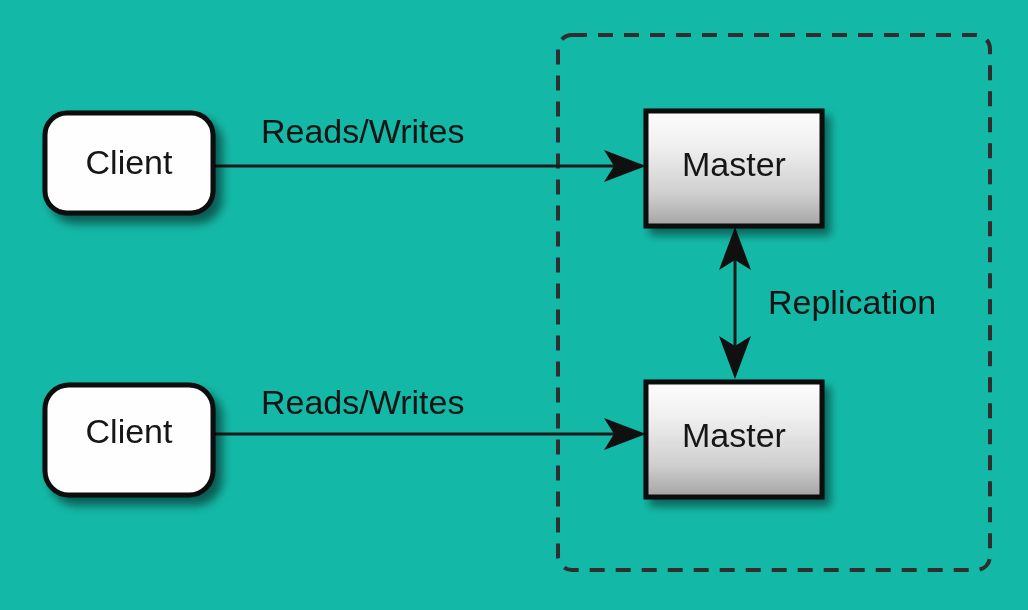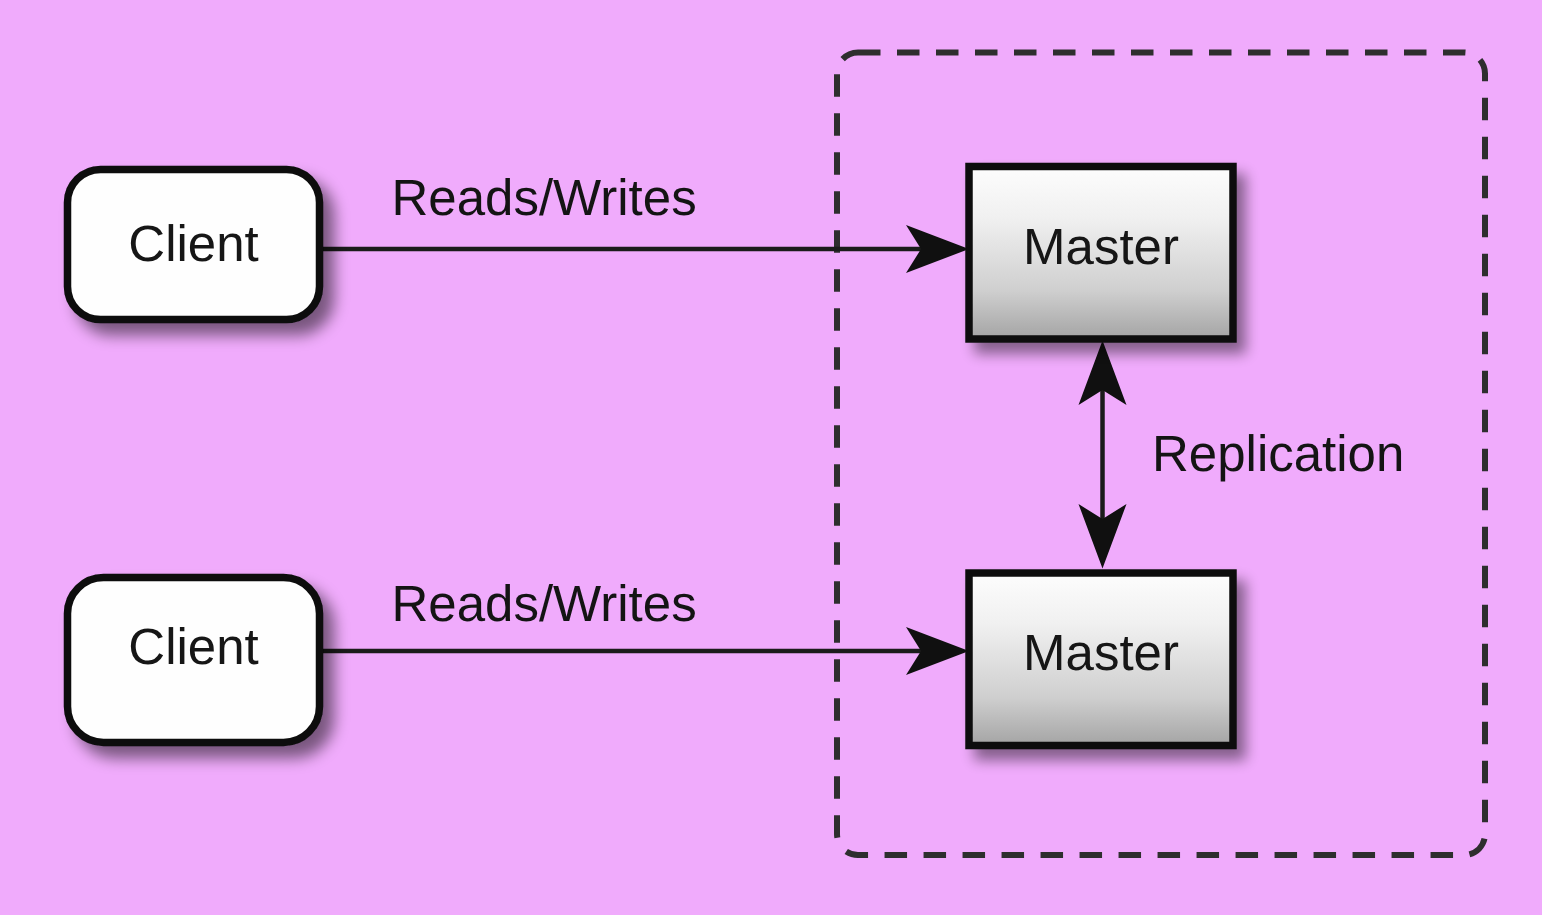--- a/index.html
+++ b/index.html
@@ -11,21 +11,21 @@
     width: 1028px;
     height: 610px;
     overflow: hidden;
     font-family: "Liberation Sans", sans-serif;
     background: #fdfdfd;
   }
   #canvas-root {
     position: relative;
     width: 1028px;
     height: 610px;
-    background: #f0abfc;
+    background: #14b8a6;
   }
   #diagram-svg {
     position: absolute;
     top: 0;
     left: 0;
     width: 1028px;
     height: 610px;
     display: block;
   }
   .node-label {

